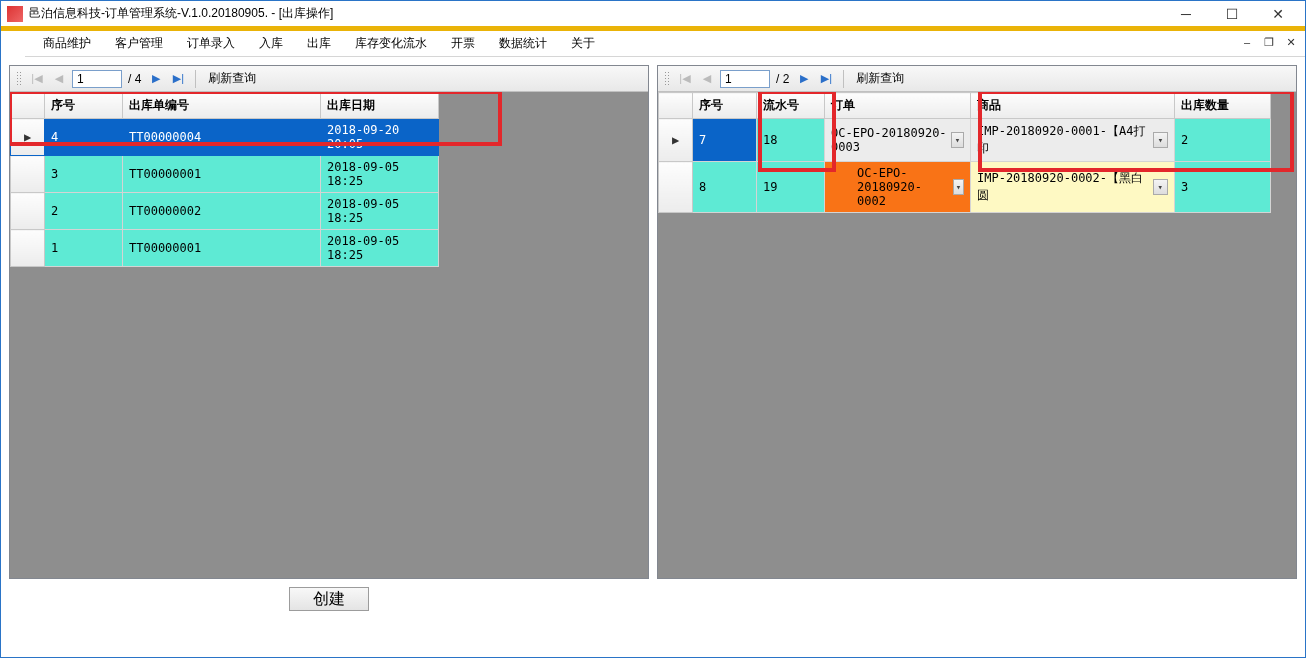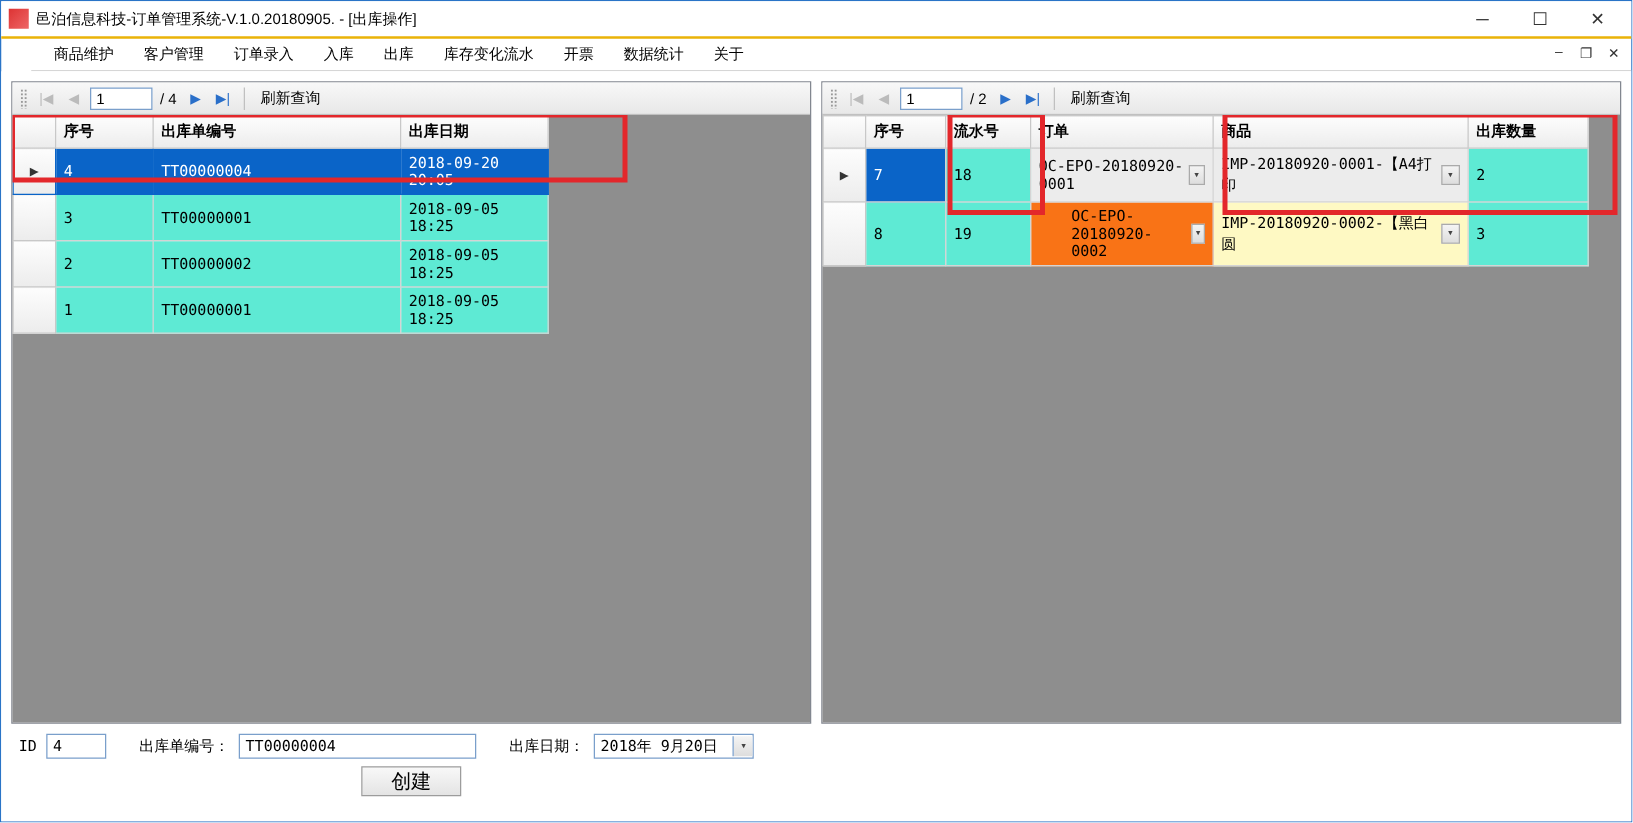--- a/index.html
+++ b/index.html
@@ -16,21 +16,21 @@
     border: 1px solid #2a74c7;
     background: #ffffff;
     display: flex; flex-direction: column;
     position: relative;
   }
   .titlebar {
     height: 30px;
     background: #ffffff;
     display: flex; align-items: center;
     padding: 0 4px 0 6px;
-    border-bottom: 2px solid #eab308;
+    border-bottom: 5px solid #eab308;
   }
   .titlebar-icon {
     width: 16px; height: 16px;
     background: linear-gradient(135deg,#d33,#e66);
     margin-right: 6px;
     display: inline-block;
   }
   .titlebar-text { flex: 1; color: #000; }
   .win-btns { display: flex; }
   .win-btn {
@@ -325,21 +325,21 @@
                 <th style="width:96px">出库数量</th>
               </tr>
             </thead>
             <tbody id="right-tbody">
                 <tr>
                   <td class="rowheader"><span class="rowheader-caret">▶</span></td>
                   <td style="background: rgb(10, 100, 200); color: rgb(255, 255, 255);">7</td>
                   <td>18</td>
                   <td style="background: rgb(236, 236, 236);">
                     <div class="dd-cell">
-                      <span>OC-EPO-20180920-0001</span>
+                      <span>OC-EPO-20180920-0003</span>
                       <span class="dd-btn">▾</span>
                     </div>
                   </td>
                   <td style="background: rgb(236, 236, 236);">
                     <div class="dd-cell">
                       <span>IMP-20180920-0001-【A4打印</span>
                       <span class="dd-btn">▾</span>
                     </div>
                   </td>
                   <td>2</td>
@@ -363,32 +363,19 @@
                   <td>3</td>
                 </tr>
               </tbody>
           </table>
         </div>
       </div>
 
     </div>
 
     <div class="bottom-bar">
-      <div class="form-row">
-        <span class="form-label">ID</span>
-        <input class="form-input small" value="4" style="">
-        <span style="width:10px"></span>
-        <span class="form-label">出库单编号：</span>
-        <input class="form-input med" value="TT00000004" style="">
-        <span style="width:10px"></span>
-        <span class="form-label">出库日期：</span>
-        <span class="date-picker">
-          <input value="2018年 9月20日" style="">
-          <span class="dd-btn">▾</span>
-        </span>
-      </div>
       <div class="btn-row">
         <button class="btn">创建</button>
       </div>
     </div>
 
   </div>
 </div>
 
 </body></html>

